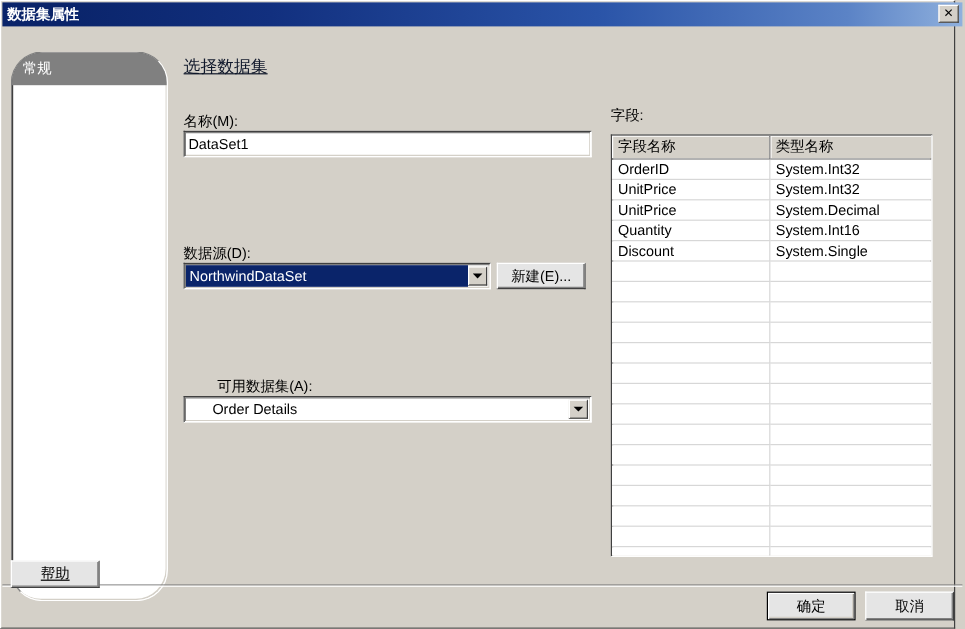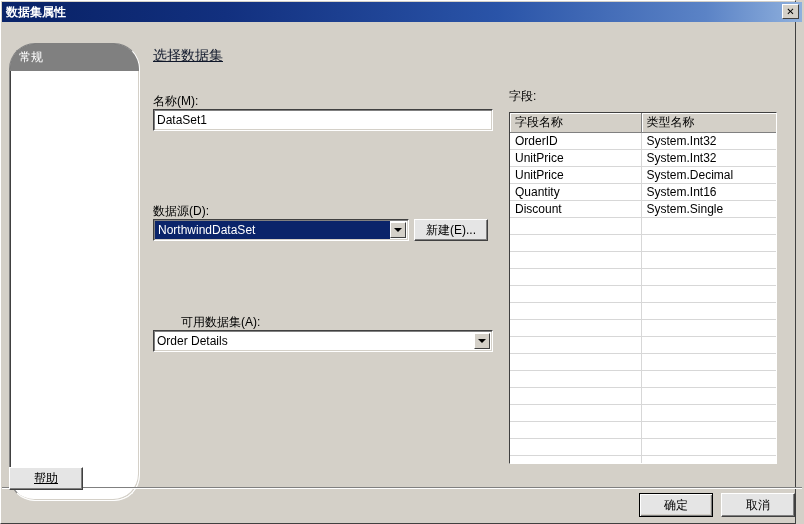--- a/index.html
+++ b/index.html
@@ -166,20 +166,21 @@
     overflow: hidden;
   }
   .combo .combo-value {
     flex: 1;
     display: flex;
     align-items: center;
     padding-left: 3px;
     font-size: 12px;
     white-space: nowrap;
     overflow: hidden;
+    margin-left: 20px;
   }
   .combo.selected .combo-value {
     background: #0a246a;
     color: #ffffff;
     margin: 1px 0 1px 1px;
   }
   .combo-arrow {
     width: 16px;
     margin: 2px 2px 2px 0;
     background: #d4d0c8;

